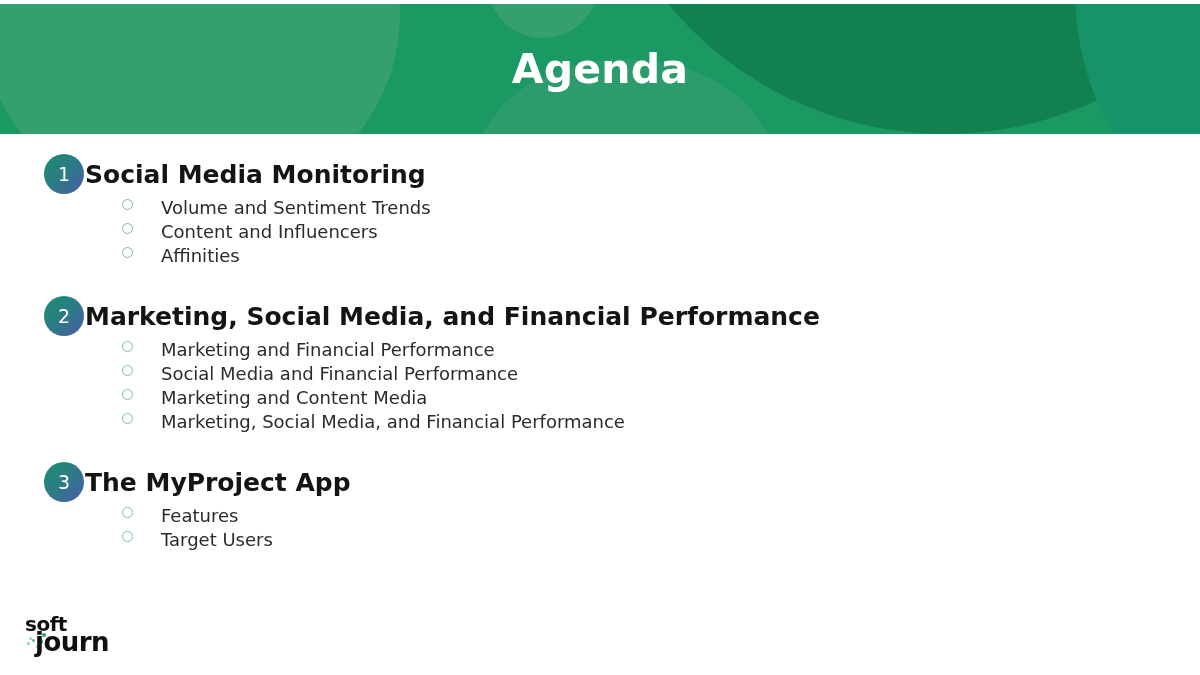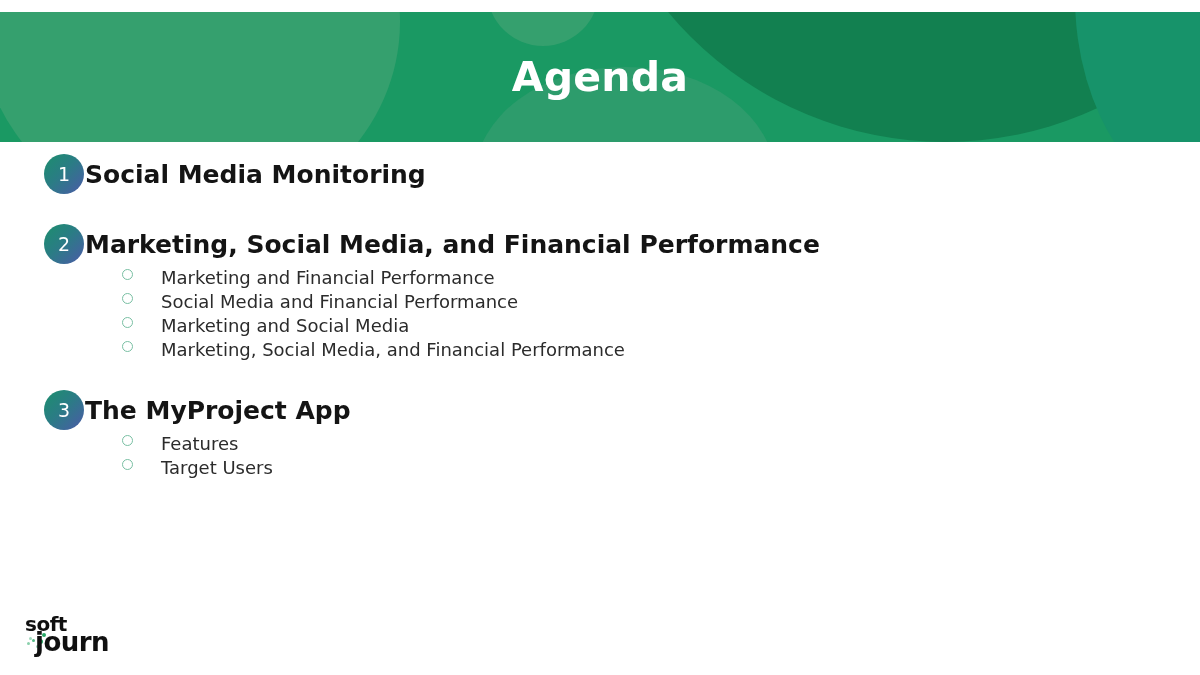--- a/index.html
+++ b/index.html
@@ -12,21 +12,21 @@
     height: 675px;
     font-family: "DejaVu Sans", "Liberation Sans", sans-serif;
     overflow: hidden;
     position: relative;
   }
 
   
   .banner {
     position: absolute;
     left: 0;
-    top: 12px;
+    top: 4px;
     width: 1200px;
     height: 130px;
     background: #1a9963;
     overflow: hidden;
   }
   .banner-shape {
     position: absolute;
     border-radius: 50%;
     pointer-events: none;
   }
@@ -202,41 +202,55 @@
   <div class="banner-title">Agenda</div>
 </div>
 
 <div class="agenda">
 
   <div class="section" style="margin-top:22px;">
     <div class="section-head">
       <div class="badge">1</div>
       <div class="section-title">Social Media Monitoring</div>
     </div>
+    <ul class="bullets">
+      <li class="bullet">
+        <span class="bullet-marker"></span>
+        <span class="bullet-text">Volume and Sentiment Trends</span>
+      </li>
+      <li class="bullet">
+        <span class="bullet-marker"></span>
+        <span class="bullet-text">Content and Influencers</span>
+      </li>
+      <li class="bullet">
+        <span class="bullet-marker"></span>
+        <span class="bullet-text">Affinities</span>
+      </li>
+    </ul>
   </div>
 
   <div class="sec-gap"></div>
 
   <div class="section">
     <div class="section-head">
       <div class="badge">2</div>
       <div class="section-title">Marketing, Social Media, and Financial Performance</div>
     </div>
     <ul class="bullets">
       <li class="bullet">
         <span class="bullet-marker"></span>
         <span class="bullet-text">Marketing and Financial Performance</span>
       </li>
       <li class="bullet">
         <span class="bullet-marker"></span>
         <span class="bullet-text">Social Media and Financial Performance</span>
       </li>
       <li class="bullet">
         <span class="bullet-marker"></span>
-        <span class="bullet-text">Marketing and Social Media</span>
+        <span class="bullet-text">Marketing and Content Media</span>
       </li>
       <li class="bullet">
         <span class="bullet-marker"></span>
         <span class="bullet-text">Marketing, Social Media, and Financial Performance</span>
       </li>
     </ul>
   </div>
 
   <div class="sec-gap"></div>
 

